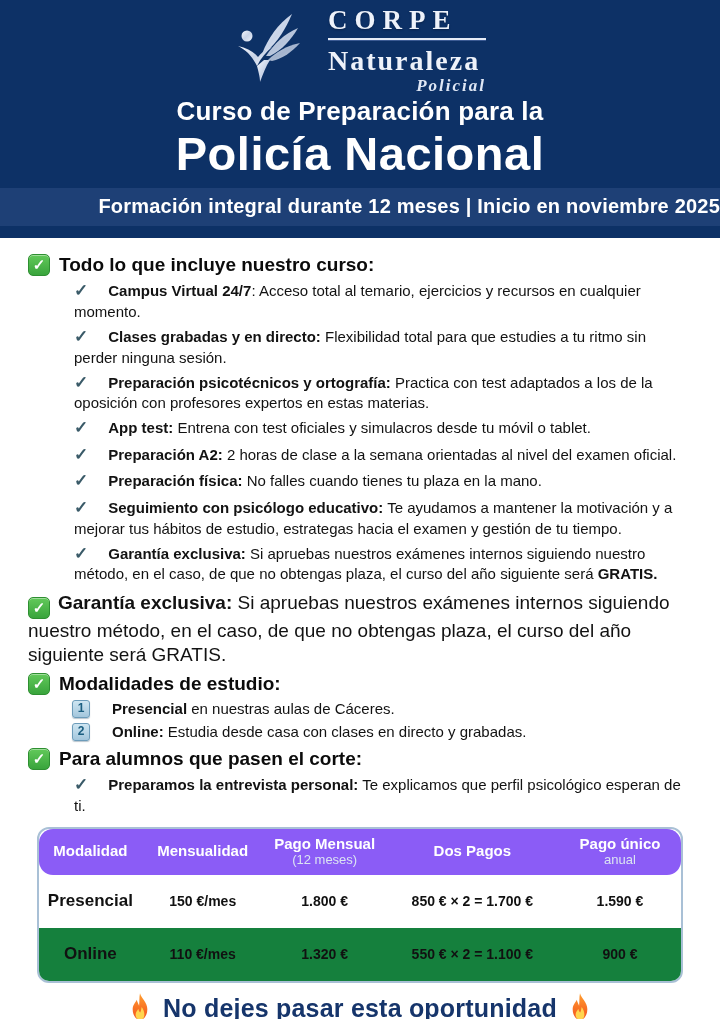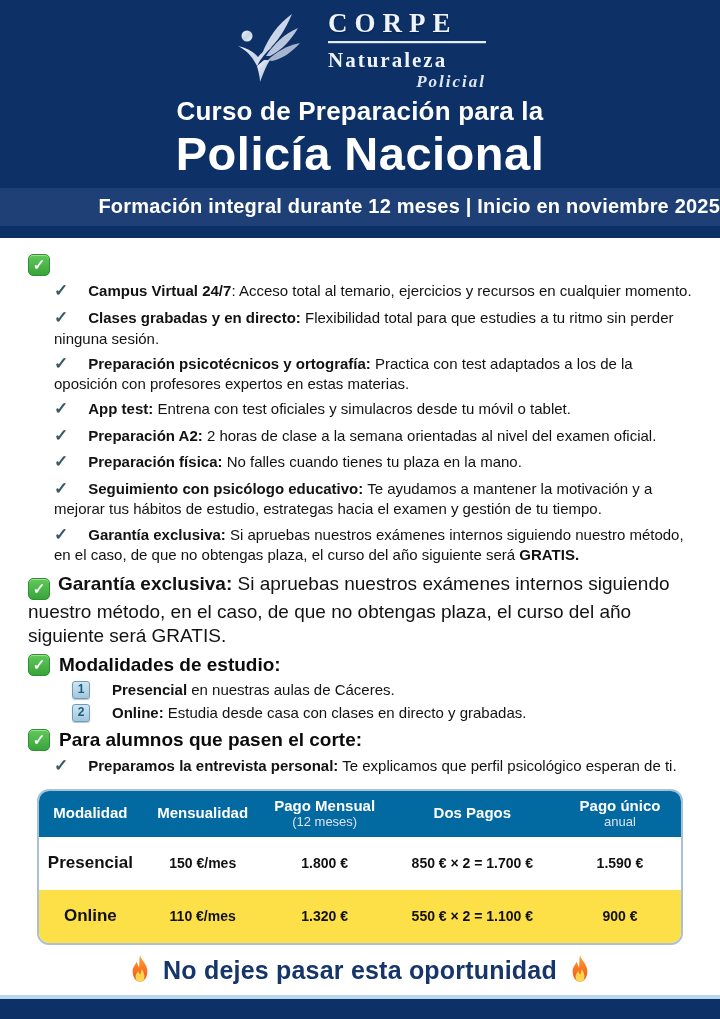--- a/index.html
+++ b/index.html
@@ -6,52 +6,52 @@
   html,body { width:720px; }
   body { font-family:"Liberation Sans", sans-serif; background:#fff; }
   .page { width:720px; height:1019px; display:flex; flex-direction:column; overflow:hidden; background:#fff; }
 
   
   .hero { background:#0d3166; color:#fff; padding-top:6px; }
   .logo-row { display:flex; justify-content:center; align-items:center; gap:22px; height:88px; }
   .logo-text { display:flex; flex-direction:column; align-items:flex-start; }
   .brand { font-family:"Liberation Serif", serif; font-weight:bold; font-size:27px; letter-spacing:7px; color:#eef2fa; text-shadow:0 1px 2px #09224a; }
   .brand-rule { width:158px; height:2px; background:#e6ecf7; margin-top:2px; box-shadow:0 1px 0 #3b5a93; }
-  .tag1 { font-family:"Liberation Serif", serif; font-weight:bold; font-size:21px; letter-spacing:2px; color:#eef2fa; margin-top:5px; }
+  .tag1 { font-family:"Liberation Serif", serif; font-weight:bold; font-size:28px; letter-spacing:2px; color:#eef2fa; margin-top:5px; }
   .tag2 { font-family:"Liberation Serif", serif; font-weight:bold; font-style:italic; font-size:17px; letter-spacing:2px; color:#dfe7f5; align-self:flex-end; margin-top:-1px; }
   .title1 { text-align:center; font-size:26px; font-weight:bold; letter-spacing:.2px; margin-top:2px; }
   .title2 { text-align:center; font-size:47px; font-weight:bold; letter-spacing:.5px; line-height:1.05; margin-top:2px; }
   .sub-band { background:#1e4076; margin-top:10px; padding:7px 0 8px; text-align:right; font-size:20px; font-weight:600; letter-spacing:.2px; }
   .hero-foot { height:12px; }
 
   
   .content { padding:10px 28px 0; color:#121212; }
   .sec-head { display:flex; align-items:center; gap:9px; margin:6px 0 4px; }
   .sec-head h2 { font-size:19px; font-weight:bold; color:#0b0b0b; }
   .gcheck { width:22px; height:22px; min-width:22px; border-radius:5px; background:linear-gradient(180deg,#62c95a,#39a43c); border:1px solid #2e8f31; color:#fff; font-size:15px; font-weight:bold; display:inline-flex; align-items:center; justify-content:center; box-shadow:inset 0 1px 0 rgba(255,255,255,.4); }
-  .items { margin-left:26px; }
+  .items { margin-left:46px; }
   .item { font-size:15px; line-height:1.27; margin:3px 0 5px; }
   .vcheck { color:#3a5a68; font-weight:bold; font-size:17px; margin-right:20px; }
   .item b { font-weight:bold; }
   .para { font-size:19px; line-height:1.27; margin:8px 0 6px; }
   .para .gcheck { vertical-align:-4px; margin-right:8px; display:inline-flex; }
   .num-items { margin-left:44px; }
   .num-item { font-size:15px; line-height:1.3; margin:4px 0; display:flex; align-items:center; }
   .nbadge { width:18px; height:18px; min-width:18px; border-radius:3px; background:linear-gradient(180deg,#cfe6f2,#a3c6dc); border:1px solid #6d9cba; color:#1b5e80; font-size:12px; font-weight:bold; display:inline-flex; align-items:center; justify-content:center; margin-right:22px; box-shadow:0 1px 1px rgba(20,60,90,.3); }
 
   
   .ptable { width:646px; margin:12px auto 0; border:2px solid #a9c0d6; border-radius:12px; overflow:hidden; }
   .trow { display:grid; grid-template-columns:16% 19% 19% 27% 19%; }
-  .thead { background:#0369a1; color:#fff; min-height:46px; align-items:center; }
+  .thead { background:#8b5cf6; color:#fff; min-height:46px; align-items:center;border-radius:14px; }
   .thcell { text-align:center; padding:5px 2px; }
   .th1 { font-size:15px; font-weight:bold; line-height:1.1; }
   .th2 { font-size:13px; font-weight:normal; color:#dbe4f2; line-height:1.1; }
   .tbody-row { min-height:53px; align-items:center; }
   .row-white { background:#ffffff; }
-  .row-alt { background:#fde047; }
+  .row-alt { background:#15803d; }
   .tcell { text-align:center; font-weight:bold; font-size:14px; color:#111; padding:6px 2px; }
   .tcell.mod { font-size:17px; }
 
   
   .cta { display:flex; align-items:center; justify-content:center; gap:12px; margin:10px 0 8px; }
   .cta-text { color:#16356b; font-size:25px; font-weight:bold; letter-spacing:.2px; }
   .flame { width:22px; height:28px; }
   .footer { margin-top:auto; }
   .foot-divider { height:4px; background:#b9d6ea; }
   .foot-band { background:#0d3166; color:#fff; text-align:center; padding:9px 0 14px; }
@@ -90,20 +90,21 @@
     <div class="title1">Curso de Preparación para la</div>
     <div class="title2">Policía Nacional</div>
     <div class="sub-band">Formación integral durante 12 meses | Inicio en noviembre 2025</div>
     <div class="hero-foot"></div>
   </div>
 
   <div class="content">
 
     <div class="sec-head">
       <span class="gcheck">✓</span>
+      <h2>Todo lo que incluye nuestro curso:</h2>
     </div>
     <div class="items">
       <div class="item"><span class="vcheck">✓</span><b>Campus Virtual 24/7</b><span>: Acceso total al temario, ejercicios y recursos en cualquier momento.</span></div>
       <div class="item"><span class="vcheck">✓</span><b>Clases grabadas y en directo:</b><span> Flexibilidad total para que estudies a tu ritmo sin perder ninguna sesión.</span></div>
       <div class="item"><span class="vcheck">✓</span><b>Preparación psicotécnicos y ortografía:</b><span> Practica con test adaptados a los de la oposición con profesores expertos en estas materias.</span></div>
       <div class="item"><span class="vcheck">✓</span><b>App test:</b><span> Entrena con test oficiales y simulacros desde tu móvil o tablet.</span></div>
       <div class="item"><span class="vcheck">✓</span><b>Preparación A2:</b><span> 2 horas de clase a la semana orientadas al nivel del examen oficial.</span></div>
       <div class="item"><span class="vcheck">✓</span><b>Preparación física:</b><span> No falles cuando tienes tu plaza en la mano.</span></div>
       <div class="item"><span class="vcheck">✓</span><b>Seguimiento con psicólogo educativo:</b><span> Te ayudamos a mantener la motivación y a mejorar tus hábitos de estudio, estrategas hacia el examen y gestión de tu tiempo.</span></div>
       <div class="item"><span class="vcheck">✓</span><b>Garantía exclusiva:</b><span> Si apruebas nuestros exámenes internos siguiendo nuestro método, en el caso, de que no obtengas plaza, el curso del año siguiente será </span><b>GRATIS.</b></div>

